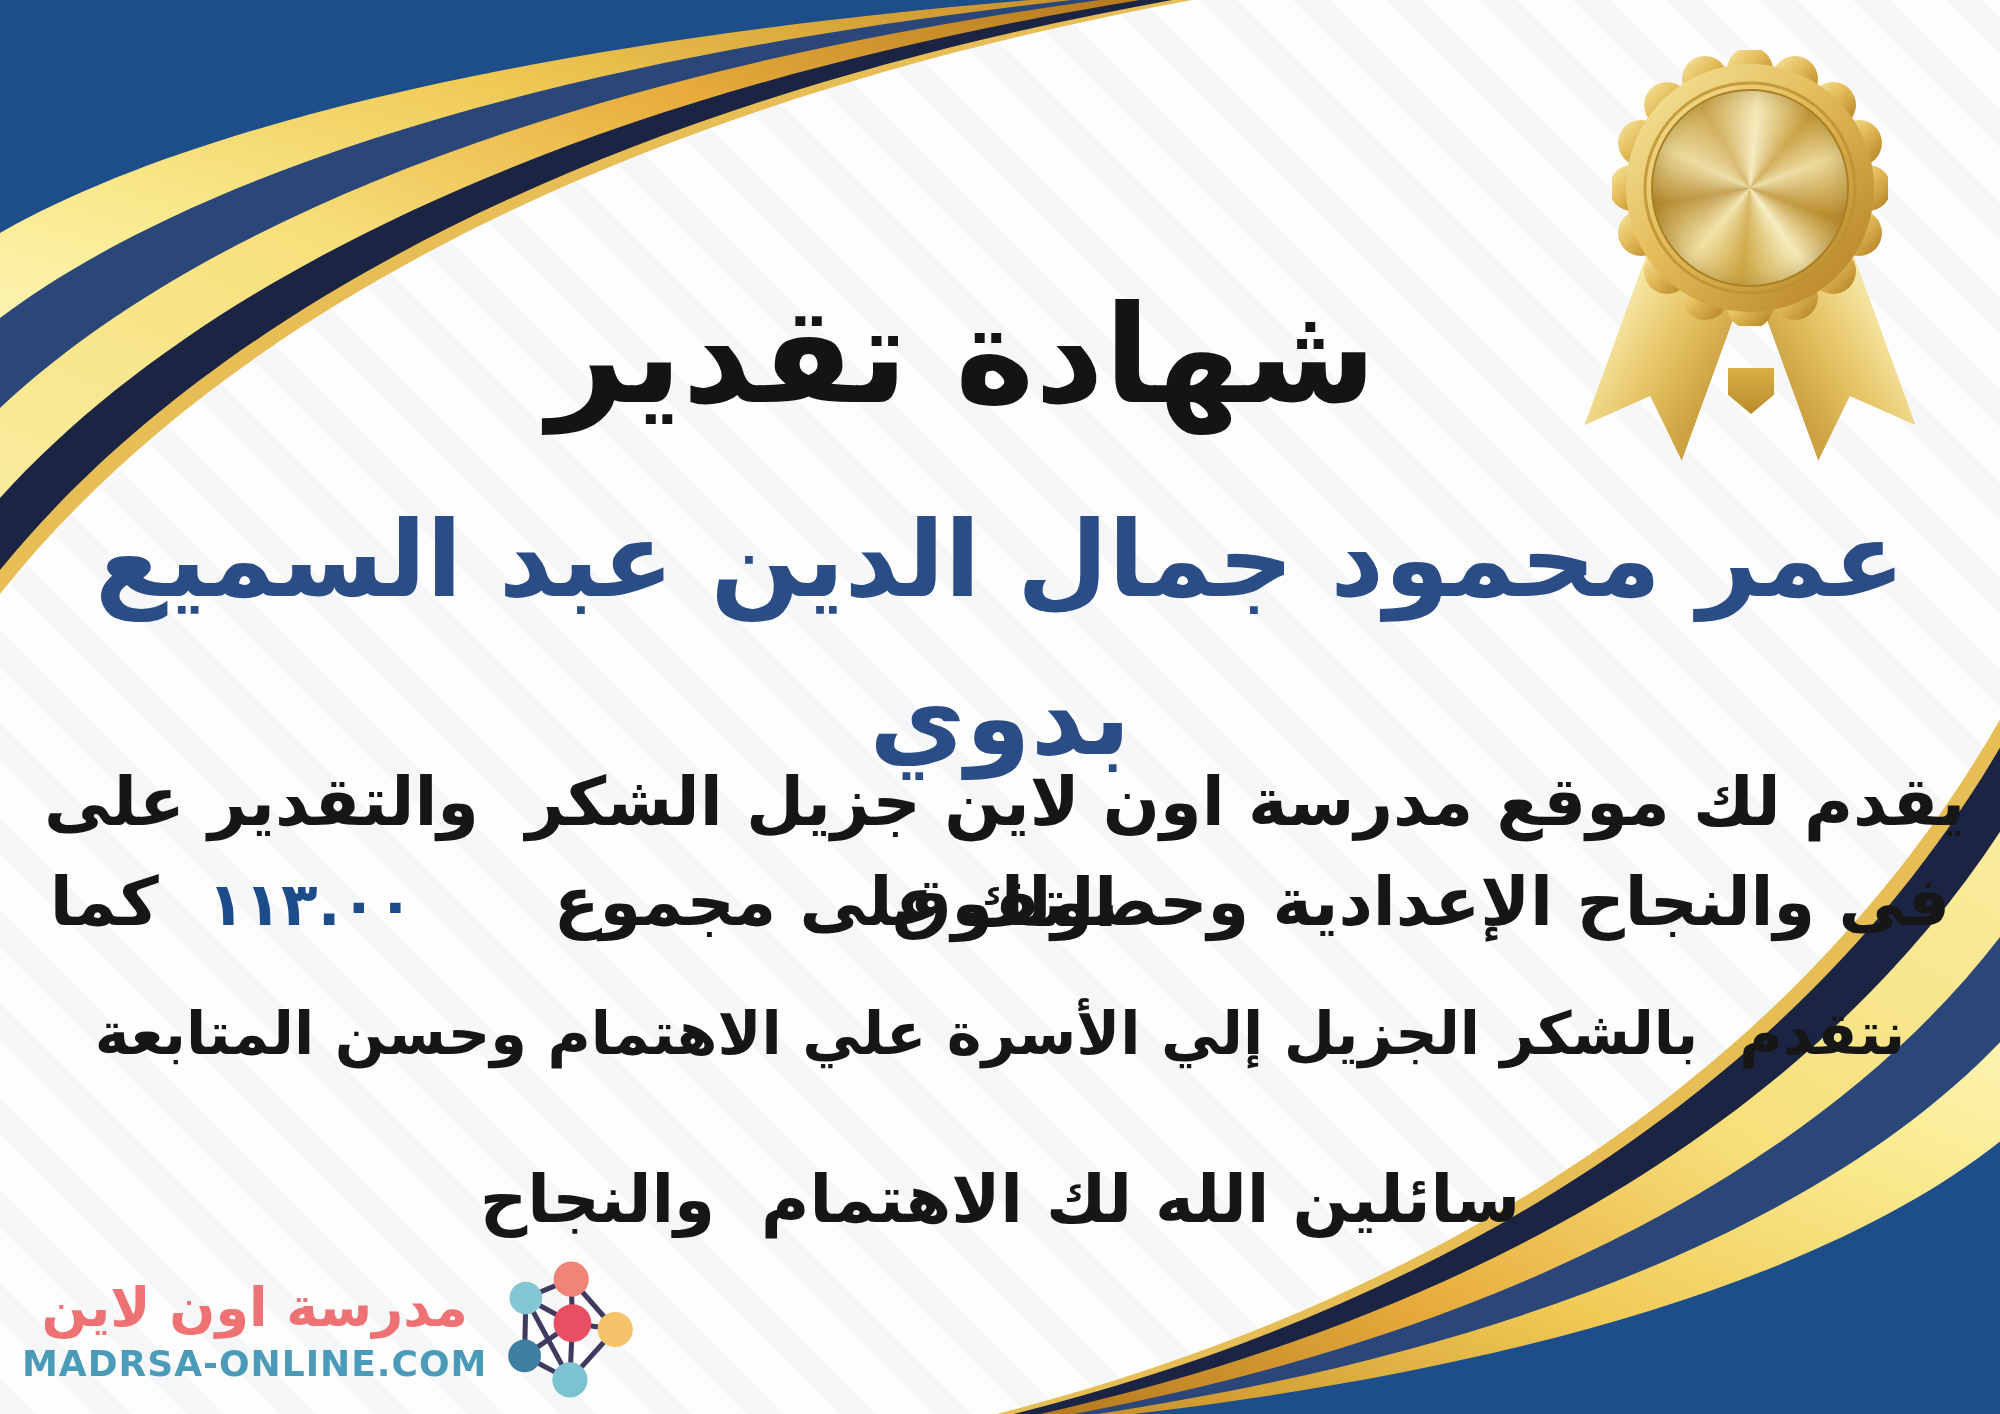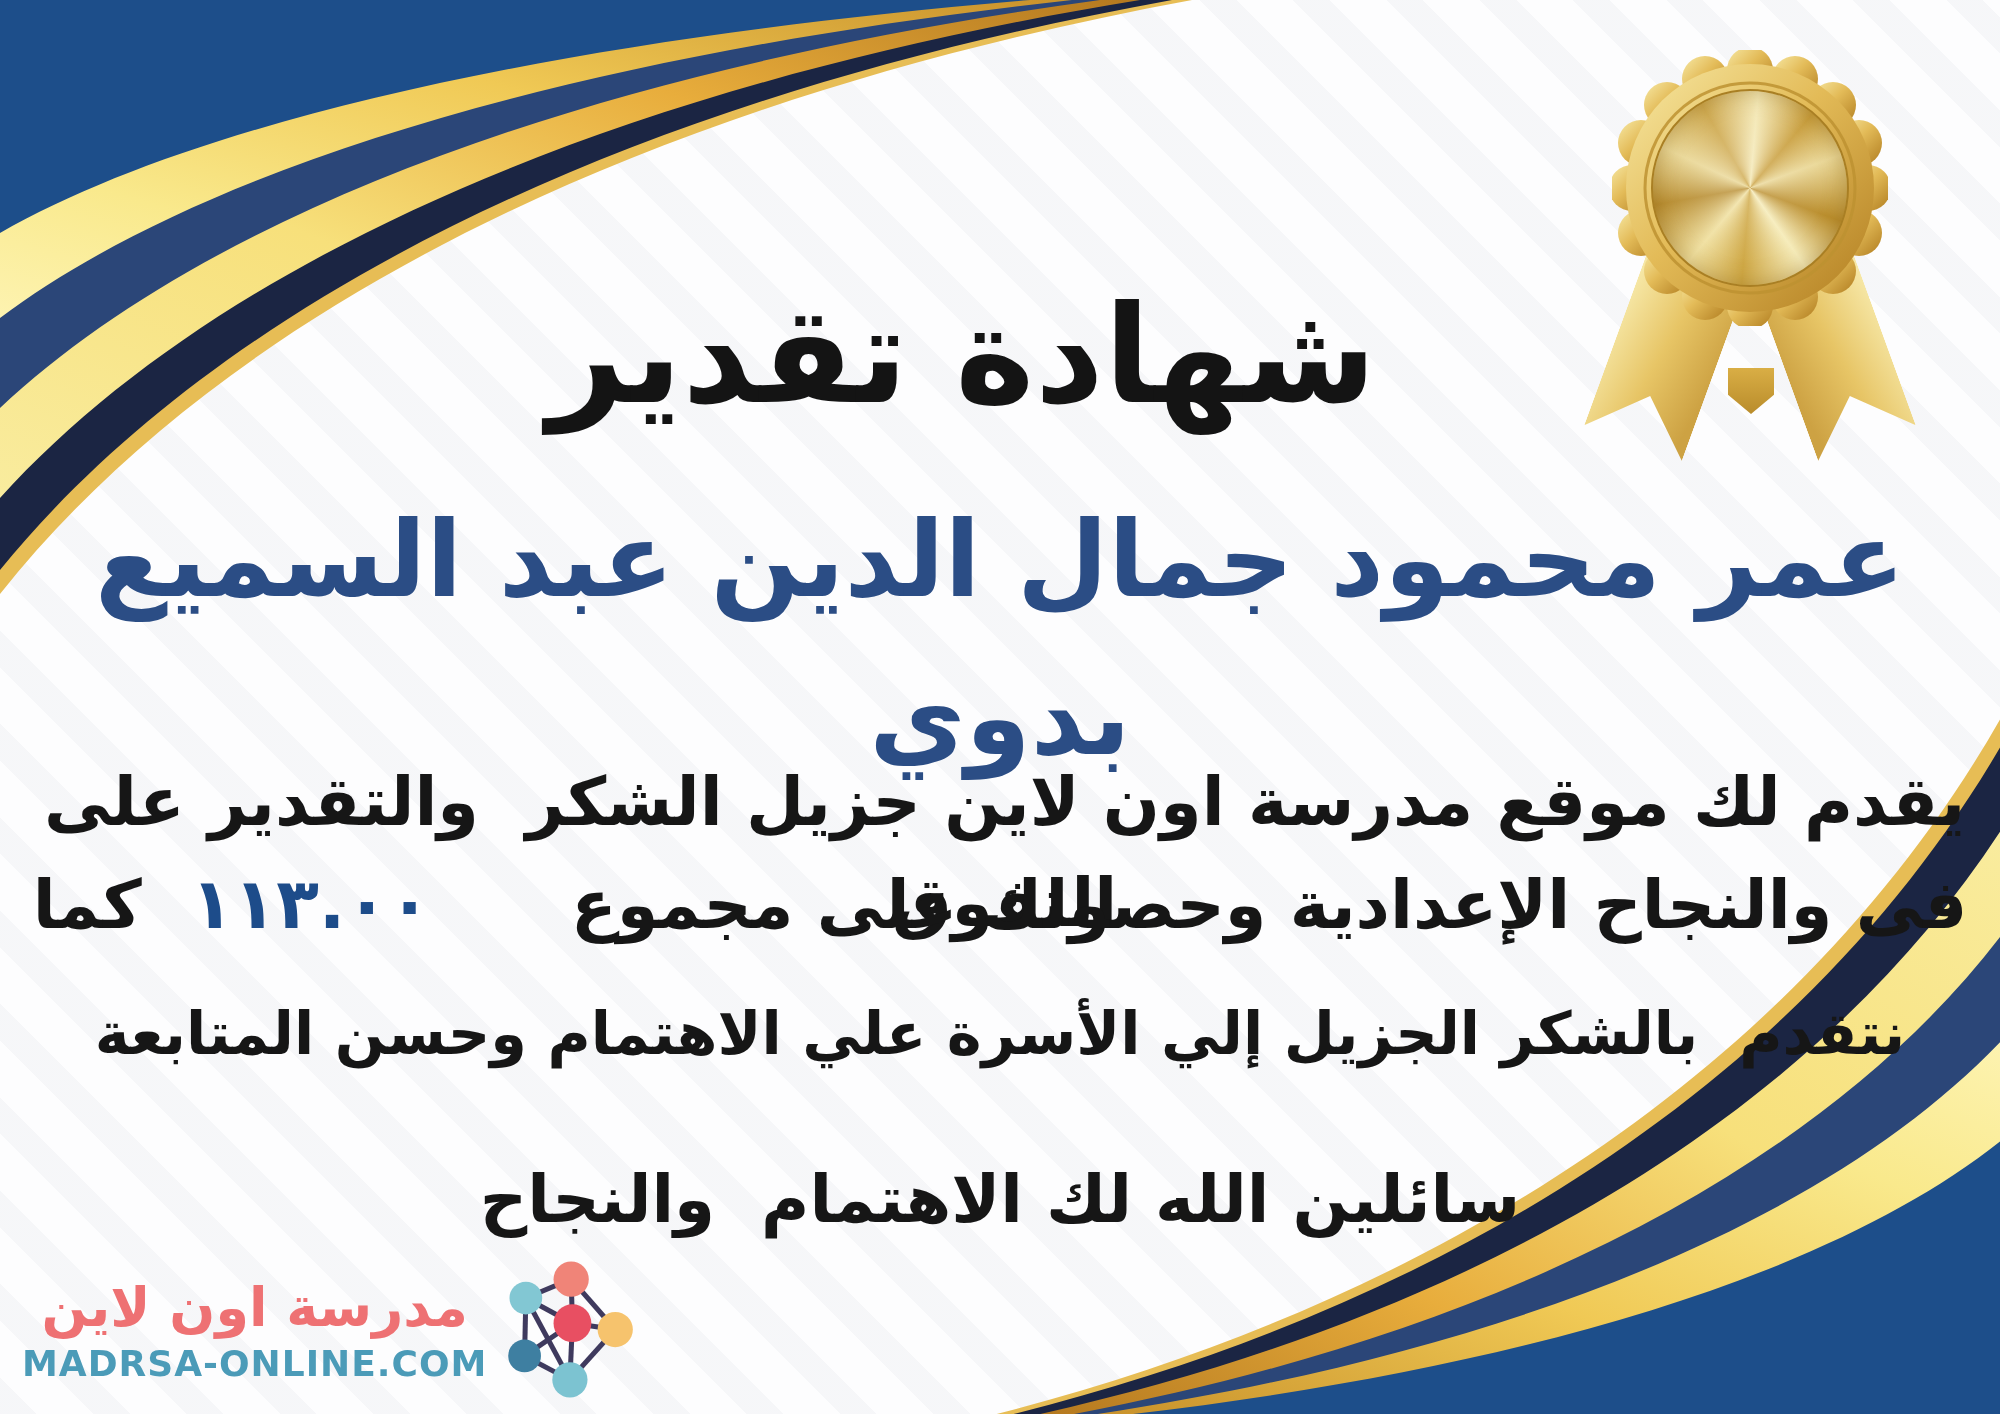--- a/index.html
+++ b/index.html
@@ -16,21 +16,21 @@
   .corner-tl{left:0;top:0;}
   .corner-br{right:0;bottom:0;transform:rotate(180deg);}
   .txt{position:absolute;left:0;width:2000px;text-align:center;
        direction:rtl;white-space:pre-wrap;color:#161616;line-height:1.5;}
   .title{top:165px;font-size:135px;font-weight:bold;color:#141414;width:1900px;margin-left:12px;}
   .name{top:482px;font-size:105px;font-weight:bold;color:#2b4d85;}
   .line1{top:752px;font-size:67px;font-weight:bold;padding-left:9px;}
   .line2{top:852px;position:absolute;left:0;width:2000px;display:flex;
          direction:rtl;justify-content:center;align-items:baseline;
          font-size:67px;font-weight:bold;color:#161616;line-height:1.5;white-space:pre-wrap;}
-  .score{font-size:70px;font-weight:bold;color:#1d4c8a;margin:0 140px 0 49px;letter-spacing:4px;}
+  .score{font-size:60px;font-weight:bold;color:#1d4c8a;margin:0 140px 0 49px;letter-spacing:4px;}
   .line3{top:990px;font-size:59px;font-weight:bold;}
   .closing{top:1150px;font-size:66px;font-weight:bold;}
 
   
   .medal{position:absolute;left:1612px;top:50px;width:276px;height:400px;}
   .ribbon{position:absolute;width:104px;height:228px;top:172px;
           clip-path:polygon(0 0,100% 0,100% 100%,50% 78%,0 100%);
           background:linear-gradient(100deg,#f6e7a6 8%,#e7c566 50%,#cda243 92%);}
   .ribbon-l{left:8px;transform:rotate(20deg);}
   .ribbon-r{right:8px;transform:rotate(-20deg);

